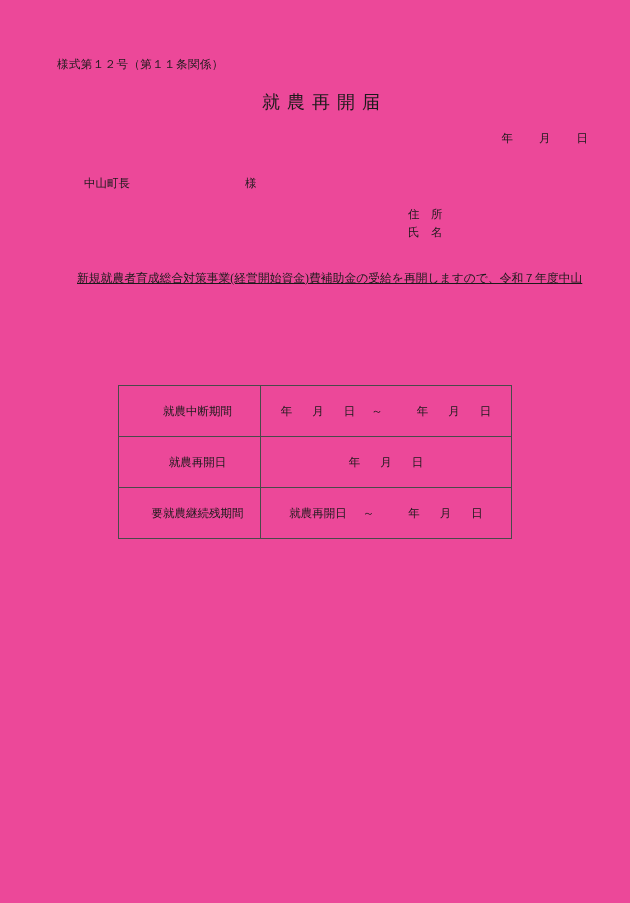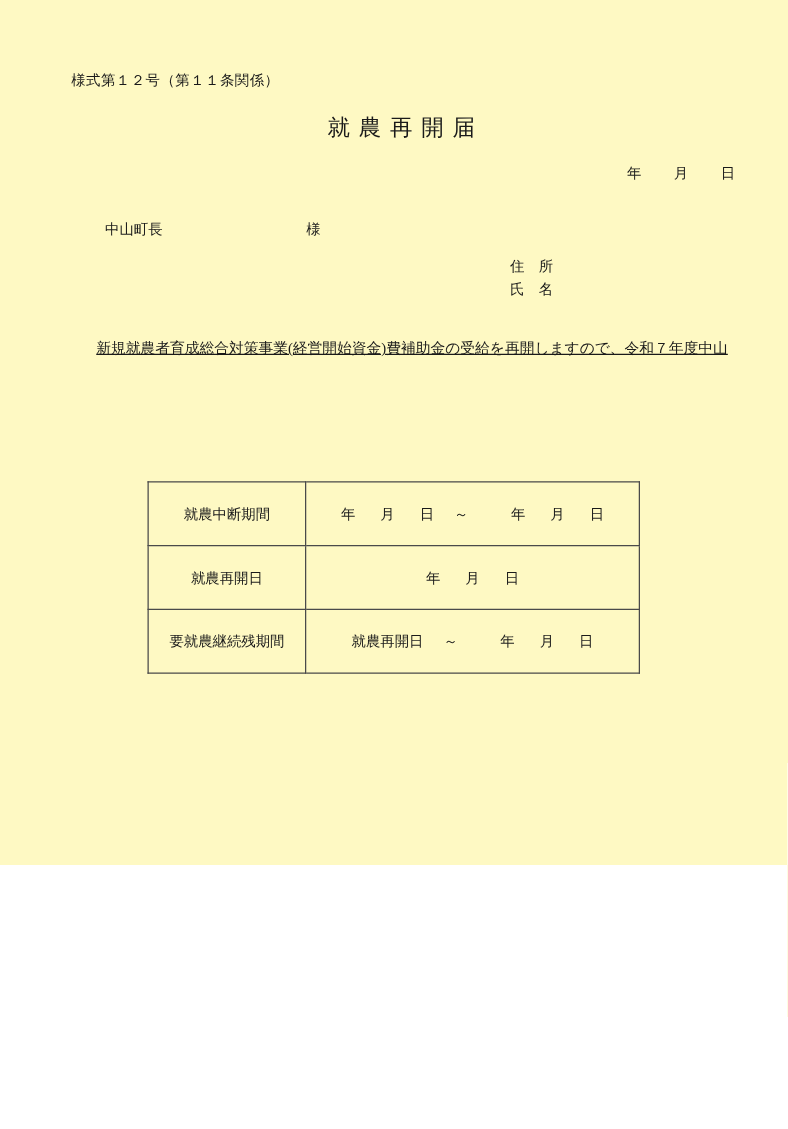--- a/index.html
+++ b/index.html
@@ -8,22 +8,22 @@
     padding: 0;
     background: #ffffff;
   }
   body {
     font-family: "Liberation Serif", "DejaVu Serif", serif;
     color: #1a1a1a;
   }
   .page {
     position: relative;
     width: 630px;
-    height: 692px;
-    background: #fef9c3;
+    height: 903px;
+    background: #ec4899;
     overflow: hidden;
     box-sizing: border-box;
   }
 
   
   .form-number {
     position: absolute;
     left: 57px;
     top: 57px;
     font-size: 11.5px;
@@ -100,20 +100,21 @@
   .form-table td {
     border: 1px solid #4a4a4a;
     height: 50px;
     font-size: 11.5px;
     padding: 0;
     vertical-align: middle;
   }
   .form-table td.label {
     width: 125px;
     text-align: center;
+    padding-left: 16px;
   }
   .form-table td.value {
     text-align: center;
   }
   .sp-s  { display: inline-block; width: 16px; }
   .sp-m  { display: inline-block; width: 20px; }
   .sp-l  { display: inline-block; width: 34px; }
 </style>
 </head>
 <body>

